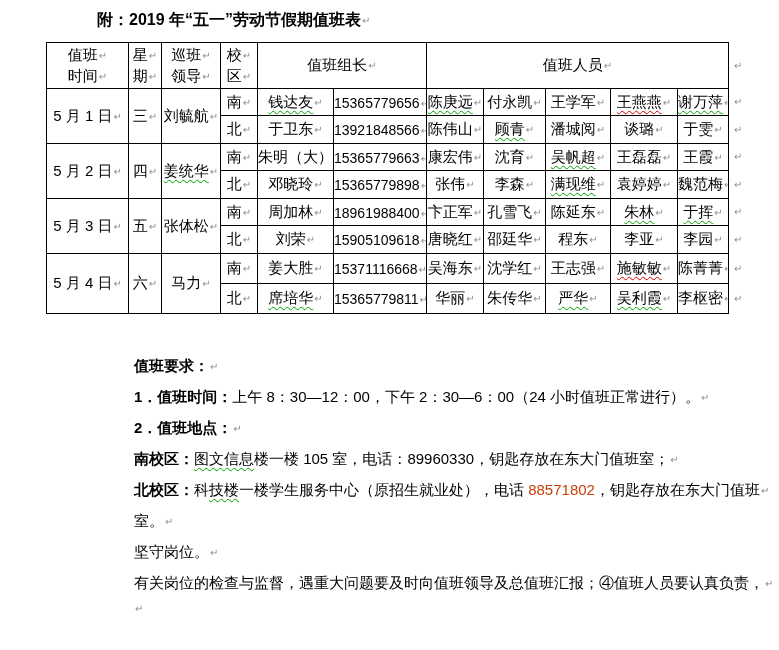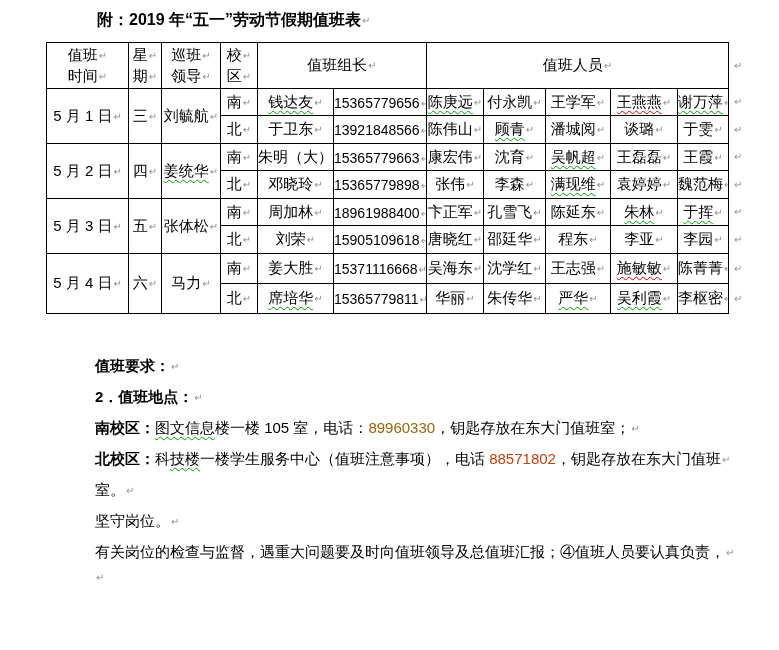--- a/index.html
+++ b/index.html
@@ -18,29 +18,29 @@
   table.duty td,table.duty th{
     border:1px solid #000;text-align:center;vertical-align:middle;
     padding:0;font-weight:400;font-size:15px;white-space:nowrap;overflow:hidden;
   }
   tr.hdr{height:46px;}
   tr.s27{height:27px;} tr.s28{height:28px;} tr.s30{height:30px;}
   .hline{line-height:20px;}
   .phone{font-size:14px;letter-spacing:0px;margin-top:20px;}
   .wavy-g{text-decoration-line:underline;text-decoration-style:wavy;text-decoration-color:#00a000;text-decoration-thickness:1px;text-underline-offset:3px;}
   .wavy-r{text-decoration-line:underline;text-decoration-style:wavy;text-decoration-color:#dd0000;text-decoration-thickness:1px;text-underline-offset:3px;}
-  .blue{color:#a16207;}
+  .blue{color:#000000;}
   .navy{color:#c2410c;}
   .bold{font-weight:700;}
   
   #rowmarks{position:absolute;left:733px;top:42px;display:flex;flex-direction:column;}
   #rowmarks div{display:flex;align-items:center;}
   
   #notes{position:absolute;left:95px;top:350px;width:660px;}
-  #notes .para{height:31px;line-height:31px;font-size:15px;white-space:nowrap;}
+  #notes .para{height:31px;line-height:31px;font-size:15px;white-space:nowrap;margin-left:39px;}
   #notes .para.empty{height:20px;line-height:20px;}
 </style>
 </head>
 <body>
 
 <div id="page">
 
   <div id="title"><span>附：2019 年“五一”劳动节假期值班表</span><span class="pm"></span></div>
 
   <div id="tablewrap">
@@ -200,23 +200,24 @@
       <div style="height: 30px;">
         <span class="pm"></span>
       </div>
       <div style="height: 30px;">
         <span class="pm"></span>
       </div>
     </div>
 
   <div id="notes">
       <div class="para"><span class="bold">值班要求：</span><span class="pm"></span></div>
+      <div class="para"><span class="bold">1．值班时间：</span><span>上午 8：30—12：00，下午 2：30—6：00（24 小时值班正常进行）。</span><span class="pm"></span></div>
       <div class="para"><span class="bold">2．值班地点：</span><span class="pm"></span></div>
       <div class="para"><span class="bold">南校区：</span><span class="wavy-g">图文信息</span><span>楼一楼 105 室，电话：</span><span class="blue">89960330</span><span>，钥匙存放在东大门值班室；</span><span class="pm"></span></div>
-      <div class="para"><span class="bold">北校区：</span><span>科</span><span class="wavy-g">技楼</span><span>一楼学生服务中心（值班注意事项），电话 </span><span class="navy">88571802</span><span>，钥匙存放在东大门值班</span><span class="pm"></span></div>
+      <div class="para"><span class="bold">北校区：</span><span>科</span><span class="wavy-g">技楼</span><span>一楼学生服务中心（原招生就业处），电话 </span><span class="navy">88571802</span><span>，钥匙存放在东大门值班</span><span class="pm"></span></div>
       <div class="para"><span>室。</span><span class="pm"></span></div>
       <div class="para"><span>坚守岗位。</span><span class="pm"></span></div>
       <div class="para"><span>有关岗位的检查与监督，遇重大问题要及时向值班领导及总值班汇报；④值班人员要认真负责，</span><span class="pm"></span></div>
       <div class="para empty"><span class="pm"></span></div>
       <div class="para empty"></div>
     </div>
 
 </div>
 
 </body></html>

